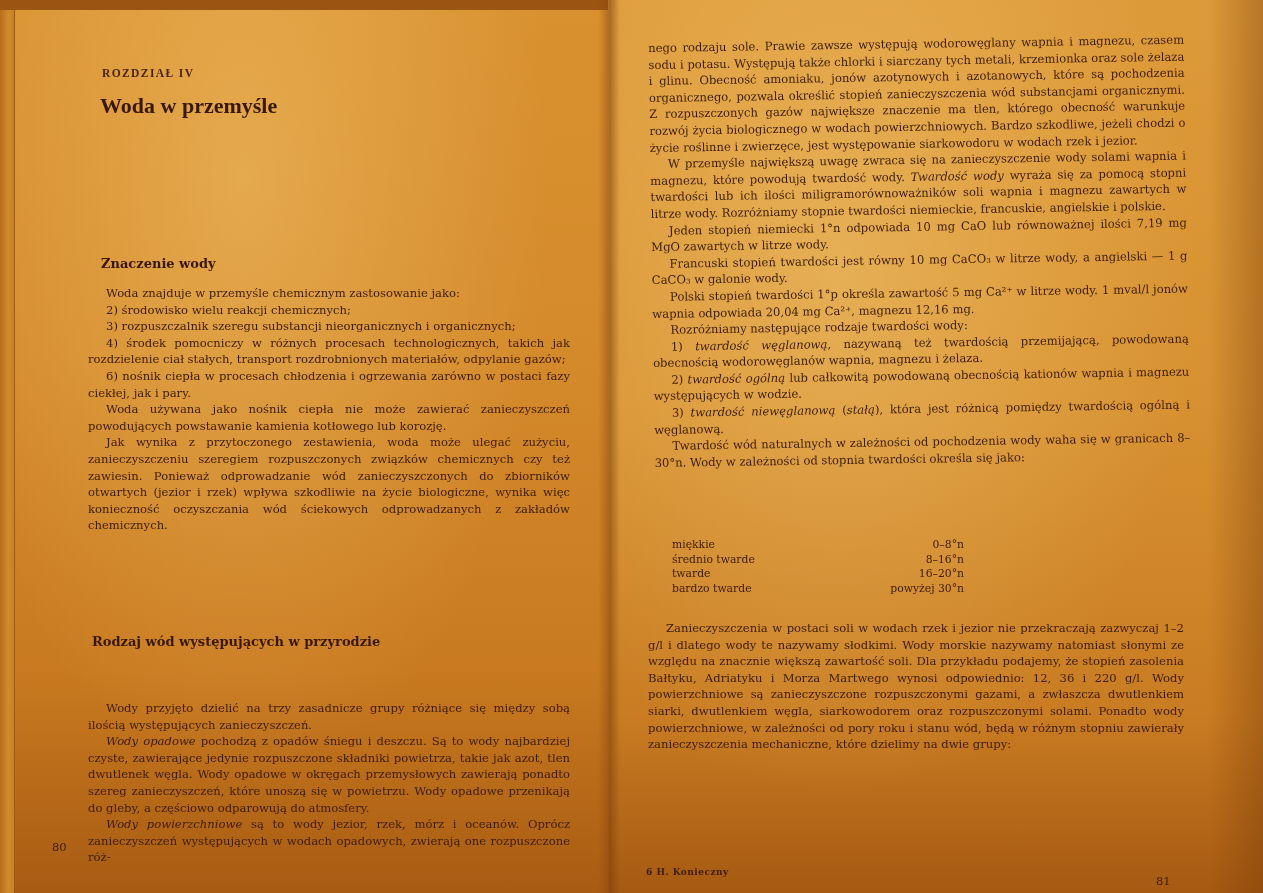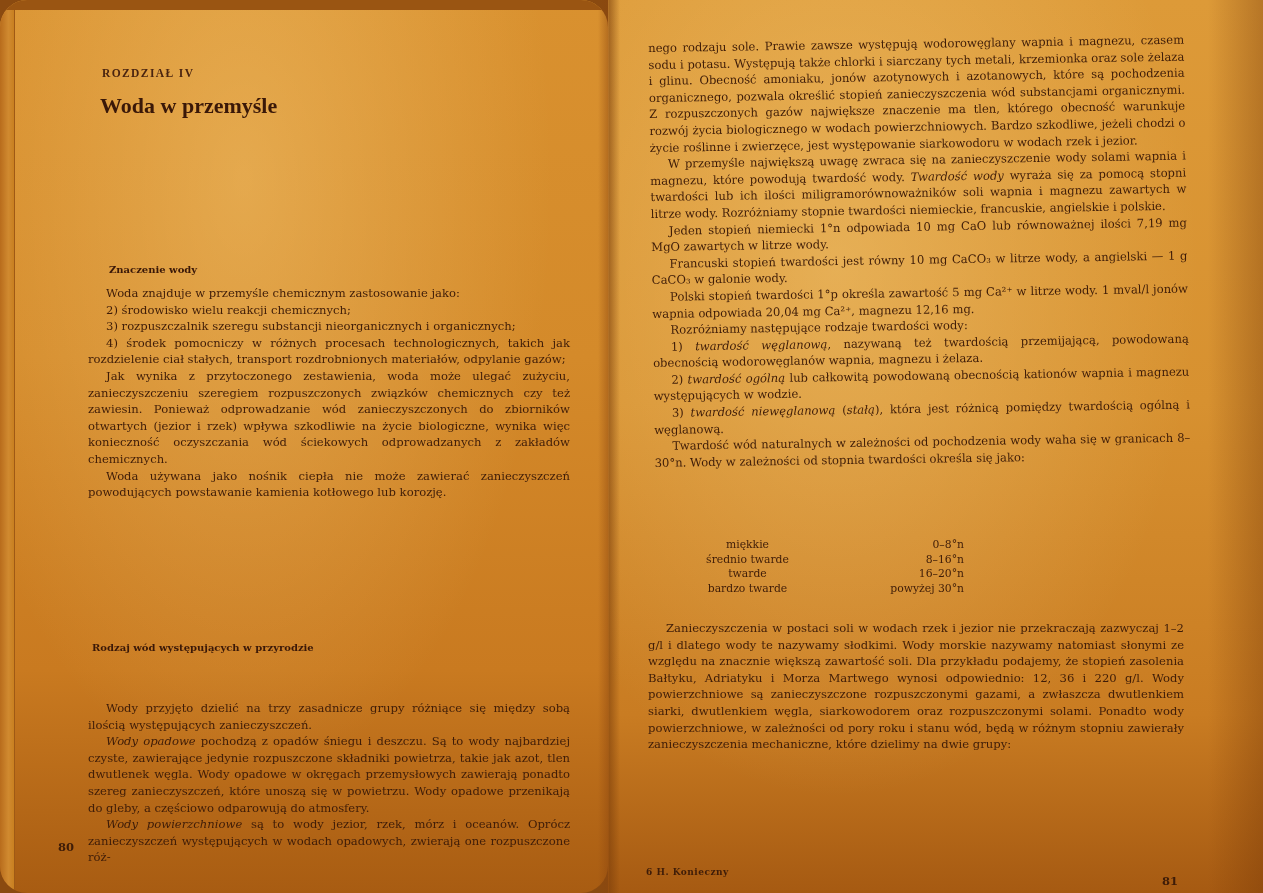--- a/index.html
+++ b/index.html
@@ -11,21 +11,20 @@
     }
     .spread { position: absolute; inset: 0; }
     .page {
       position: absolute; top: 0; bottom: 0; overflow: hidden;
     }
     .page-left {
       left: 0; width: 608px;
       background:
         radial-gradient(ellipse at 40% 20%, rgba(255,220,140,0.35), rgba(0,0,0,0) 60%),
         linear-gradient(180deg, #d9912f 0%, #d48a2a 40%, #c97a20 75%, #a85c12 100%);
-      border-radius: 27px;
     }
     .page-left::before {
       content: ""; position: absolute; left: 0; top: 10px; width: 14px; bottom: 0;
       background: linear-gradient(90deg, #b86c1c, #d08a30 60%, #c98020);
       border-right: 1px solid rgba(120,60,10,0.4);
     }
     .page-left::after {
       content: ""; position: absolute; left: 0; right: 0; top: 0; height: 10px;
       background: #9a5512;
     }
@@ -47,41 +46,41 @@
     .chapter-label {
       position: absolute; left: 102px; top: 67px;
       font-family: "Liberation Serif", serif; font-size: 11.5px; letter-spacing: 1.4px;
       font-weight: bold; color: #4a2410;
     }
     .chapter-title {
       position: absolute; left: 100px; top: 93px; margin: 0;
       font-family: "Liberation Serif", serif; font-size: 22px; font-weight: bold; color: #3a1808; text-align: center;
     }
     .section-title {
-      position: absolute; margin: 12px;
-      font-family: "DejaVu Serif", serif; font-size: 10px; font-weight: bold; color: #3a1808;
+      position: absolute; margin: 4px;
+      font-family: "DejaVu Serif", serif; font-size: 13px; font-weight: bold; color: #3a1808;
     }
     .text-block {
       position: absolute;
       font-size: 11.6px; line-height: 16.6px; text-align: justify; color: #3e1c08;
     }
     .text-block p { margin: 0; text-indent: 18px; }
     .text-block p.noindent { text-indent: 0; }
     .text-block em { font-style: italic; }
     .left-col { left: 88px; width: 482px; }
     .right-col { left: 648px; width: 536px; }
     .hardness-table {
       position: absolute; left: 672px; top: 538px; width: 300px;
       font-size: 10.8px; line-height: 14.5px; color: #3e1c08;
       border-collapse: collapse;
     }
-    .hardness-table td { padding: 0; text-align: center; }
+    .hardness-table td { padding: 0; }
     .hardness-table td.range { text-align: right; padding-right: 8px; }
     .page-number {
-      position: absolute; font-size: 11.5px; font-weight: bold; color: #3e1c08; margin-left: 6px;
+      position: absolute; font-size: 11.5px; font-weight: normal; color: #3e1c08;
     }
     .footer-signature {
       position: absolute; left: 646px; top: 867px;
       font-size: 9px; font-weight: bold; letter-spacing: 0.5px; color: #3e1c08;
     }
   </style>
 </head>
 <body>
 
 <div class="spread">
@@ -90,25 +89,26 @@
     <div class="chapter-label">ROZDZIAŁ IV</div>
     <h1 class="chapter-title">Woda w przemyśle</h1>
 
     <h2 class="section-title" style="left:97px; top:252px;">Znaczenie wody</h2>
 
     <div class="text-block left-col" style="top:285px;">
       <p>Woda znajduje w przemyśle chemicznym zastosowanie jako:</p>
       <p>2) środowisko wielu reakcji chemicznych;</p>
       <p>3) rozpuszczalnik szeregu substancji nieorganicznych i organicznych;</p>
       <p>4) środek pomocniczy w różnych procesach technologicznych, takich jak rozdzielenie ciał stałych, transport rozdrobnionych materiałów, odpylanie gazów;</p>
+      <p>6) nośnik ciepła w procesach chłodzenia i ogrzewania zarówno w postaci fazy ciekłej, jak i pary.</p>
+      <p>Woda używana jako nośnik ciepła nie może zawierać zanieczyszczeń powodujących powstawanie kamienia kotłowego lub korozję.</p>
       <p>Jak wynika z przytoczonego zestawienia, woda może ulegać zużyciu, zanieczyszczeniu szeregiem rozpuszczonych związków chemicznych czy też zawiesin. Ponieważ odprowadzanie wód zanieczyszczonych do zbiorników otwartych (jezior i rzek) wpływa szkodliwie na życie biologiczne, wynika więc konieczność oczyszczania wód ściekowych odprowadzanych z zakładów chemicznych.</p>
-      <p>Woda używana jako nośnik ciepła nie może zawierać zanieczyszczeń powodujących powstawanie kamienia kotłowego lub korozję.</p>
     </div>
 
-    <h2 class="section-title" style="left:80px; top:630px;">Rodzaj wód występujących w przyrodzie</h2>
+    <h2 class="section-title" style="left:88px; top:630px;">Rodzaj wód występujących w przyrodzie</h2>
 
     <div class="text-block left-col" style="top:660px;margin-top:40px;">
       <p>Wody przyjęto dzielić na trzy zasadnicze grupy różniące się między sobą ilością występujących zanieczyszczeń.</p>
       <p><em>Wody opadowe</em><span> pochodzą z opadów śniegu i deszczu. Są to wody najbardziej czyste, zawierające jedynie rozpuszczone składniki powietrza, takie jak azot, tlen dwutlenek węgla. Wody opadowe w okręgach przemysłowych zawierają ponadto szereg zanieczyszczeń, które unoszą się w powietrzu. Wody opadowe przenikają do gleby, a częściowo odparowują do atmosfery.</span></p>
       <p><em>Wody powierzchniowe</em><span> są to wody jezior, rzek, mórz i oceanów. Oprócz zanieczyszczeń występujących w wodach opadowych, zwierają one rozpuszczone róż-</span></p>
     </div>
 
     <div class="page-number" style="left:52px; top:840px;">80</div>
   </div>
 

